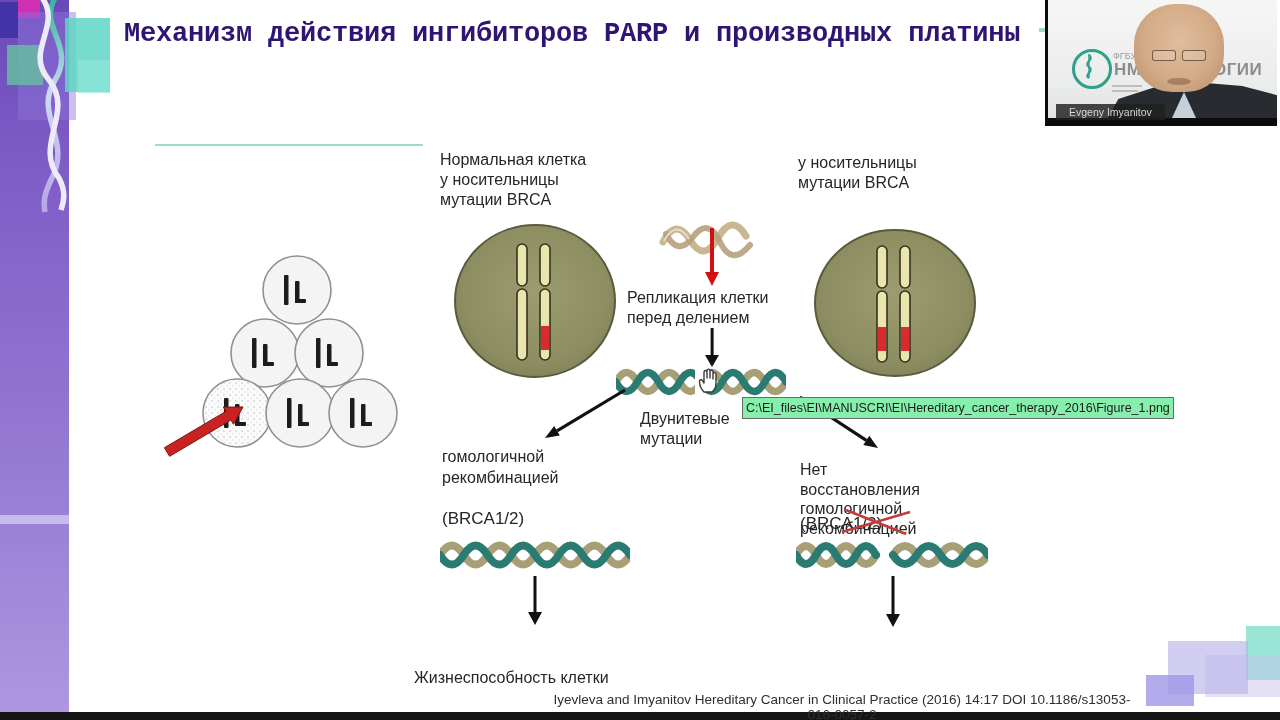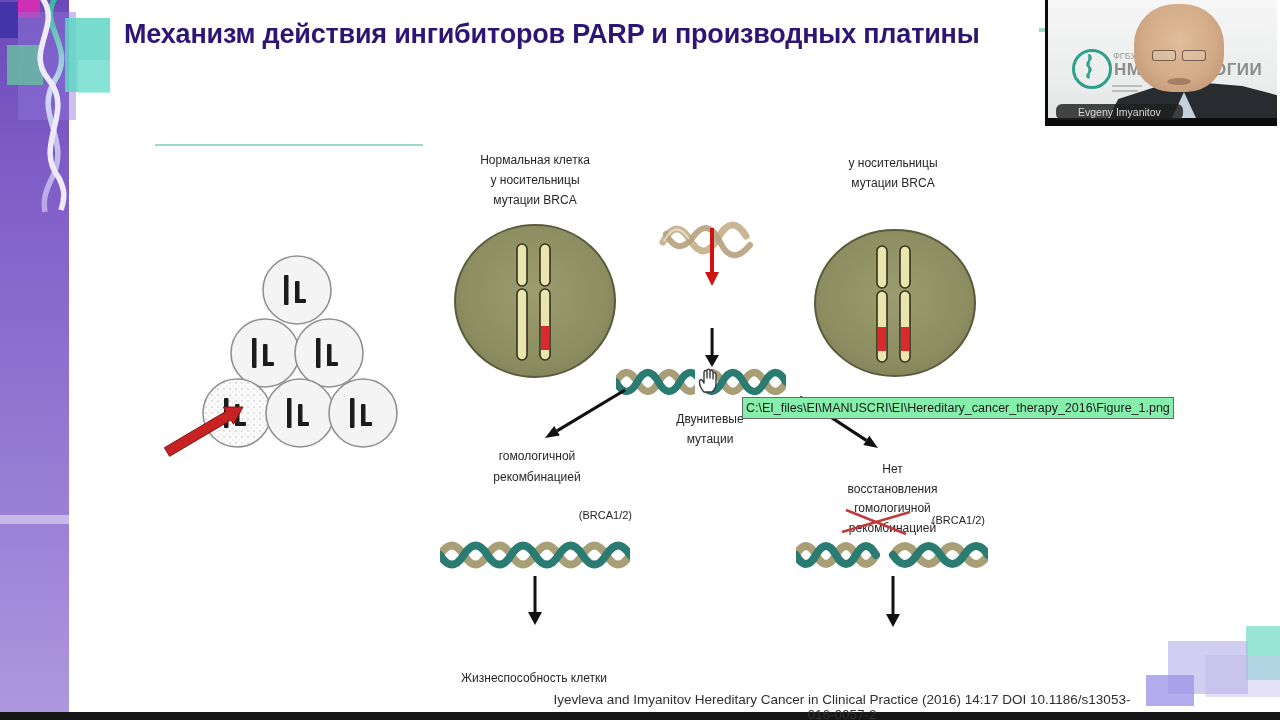--- a/index.html
+++ b/index.html
@@ -1,53 +1,53 @@
 <!DOCTYPE html>
 <html><head>
 <meta charset="utf-8">
 <style>
   html,body{margin:0;padding:0;background:#fff;}
   .stage{position:relative;width:1280px;height:720px;background:#ffffff;overflow:hidden;
          font-family:"Liberation Sans",sans-serif;}
   .abs{position:absolute;}
-  .lbl{position:absolute;text-align:center;color:#262626;font-size:12px;line-height:20px;}
+  .lbl{position:absolute;color:#262626;font-size:16px;line-height:20px;}
   .lbl div{white-space:nowrap;}
   
   .strip{left:0;top:0;width:69px;height:713px;
          background:linear-gradient(180deg,#6a49b9 0%,#7d5cc6 22%,#8a6ccd 45%,#9a80d6 72%,#ae97df 100%);}
   .sq{position:absolute;}
   
-  .title{left:124px;top:19px;width:930px;font-size:27px;font-weight:700;color:#2e1574;letter-spacing:-0.2px;}
+  .title{left:124px;top:19px;width:930px;font-size:27px;font-weight:700;color:#2e1574;letter-spacing:-0.2px;font-family:Liberation Mono, monospace;}
   .tealline{left:155px;top:144px;width:268px;height:2px;background:#9ed9cb;}
   .tealdash{left:1039px;top:28px;width:12px;height:4px;background:#9ed9cb;}
   
   .webcam{left:1045px;top:0;width:232px;height:126px;background:#0b0b0b;z-index:10;}
   .video{position:absolute;left:3px;top:0;width:229px;height:118px;overflow:hidden;
          background:linear-gradient(180deg,#f5f6f5 0%,#ebecec 70%,#e2e3e3 100%);}
   .logo-circle{position:absolute;left:24px;top:49px;width:34px;height:34px;border:3px solid #2ea08c;border-radius:50%;}
   .logo-org{position:absolute;left:65px;top:51px;font-size:9px;color:#9b9b9b;}
   .logo-big{position:absolute;top:60px;font-size:17px;font-weight:700;color:#8d8d8d;letter-spacing:0.5px;}
   .addr{position:absolute;height:2px;background:#bdbdbd;}
   .head{position:absolute;left:86px;top:4px;width:90px;height:88px;border-radius:46% 46% 42% 42%;
         background:radial-gradient(ellipse at 50% 42%,#e0bd9c 0%,#d3ab87 55%,#b98e6d 100%);}
   .glasses{position:absolute;left:18px;top:46px;width:54px;height:11px;display:flex;gap:6px;}
   .glasses span{flex:1;border:1.6px solid rgba(80,62,48,.75);border-radius:3px;background:rgba(255,255,255,.15);}
   .mouth{position:absolute;left:33px;top:74px;width:24px;height:7px;border-radius:50%;background:rgba(104,60,48,.4);}
   .suit{position:absolute;left:60px;top:80px;width:172px;height:38px;background:#282c31;
         clip-path:polygon(0% 100%,6% 50%,28% 18%,52% 6%,78% 16%,100% 42%,100% 100%);}
   .shirt{position:absolute;left:124px;top:92px;width:24px;height:26px;background:#c4d1dd;
          clip-path:polygon(50% 0,0 100%,100% 100%);}
-  .nametag{position:absolute;left:11px;top:104px;padding:1px 22px;background:rgba(30,30,30,.82);
-           color:#d6d6d6;font-size:10.5px;line-height:14px;border-radius:6px;}
+  .nametag{position:absolute;left:11px;top:104px;padding:1px 13px;background:rgba(30,30,30,.82);
+           color:#d6d6d6;font-size:10.5px;line-height:14px;}
   
   .tooltip{left:702px;top:397px;background:#86efac;border:1px solid #6a6a6a;color:#1a1a1a;
            font-size:12.5px;line-height:16px;padding:2px 3px;white-space:nowrap;z-index:8;margin-left:40px;}
   .citation{left:545px;top:692px;width:594px;text-align:center;font-size:13.5px;color:#2f2f2f;z-index:6;}
   .botbar{left:0;top:712px;width:1280px;height:8px;background:#161616;}
-  .brca{position:absolute;text-align:right;font-size:11px;color:#262626;}
+  .brca{position:absolute;text-align:left;font-size:17px;color:#262626;}
 </style>
 </head>
 <body>
 
 <div class="stage">
 
   <div class="abs strip"></div>
   <div class="sq" style="left:0;top:2px;width:18px;height:36px;background:#4433a8;"></div>
   <div class="sq" style="left:18px;top:0;width:22px;height:18px;background:#cf2fb3;"></div>
   <div class="sq" style="left:18px;top:12px;width:58px;height:108px;background:#8f76d9;opacity:.45;"></div>
@@ -148,20 +148,24 @@
 
   <svg class="abs" style="left:658px;top:212px;" width="105" height="55" viewBox="0 0 105 55">
     <path d="M5,30 Q18,5 32,28 T60,26 T88,24" fill="none" stroke="#c9b794" stroke-width="7" stroke-linecap="round"></path>
     <path d="M8,22 Q20,45 35,25 T62,30 T92,33" fill="none" stroke="#b5a17d" stroke-width="6" stroke-linecap="round" opacity=".9"></path>
     <path d="M6,29 Q18,7 31,27" fill="none" stroke="#e6dcc4" stroke-width="2"></path>
   </svg>
   <svg class="abs" style="left:704px;top:228px;" width="16" height="60" viewBox="0 0 16 60">
     <rect x="6" y="0" width="4" height="46" fill="#cf1212"></rect>
     <polygon points="1,44 15,44 8,58" fill="#cf1212"></polygon>
   </svg>
+  <div class="lbl" style="left:627px;top:288px;width:170px;">
+    <div>Репликация клетки</div>
+      <div>перед делением</div>
+  </div>
   <svg class="abs" style="left:702px;top:328px;" width="20" height="40" viewBox="0 0 20 40">
     <rect x="8.6" y="0" width="3" height="28" fill="#111"></rect>
       <polygon points="3,27 17,27 10,39" fill="#111"></polygon>
   </svg>
 
   <svg class="abs" style="left:616px;top:362px;" width="170" height="40" viewBox="0 0 170 40">
     <path d="M0,20 Q10.6,1 21.25,20 T42.5,20 T63.75,20 T85,20 T106.25,20 T127.5,20 T148.75,20 T170,20" fill="none" stroke="#a99f77" stroke-width="7.5" stroke-linecap="round"></path>
     <path d="M0,20 Q10.6,39 21.25,20 T42.5,20 T63.75,20 T85,20 T106.25,20 T127.5,20 T148.75,20 T170,20" fill="none" stroke="#2a7b71" stroke-width="7.5" stroke-linecap="round"></path>
     <rect x="79" y="0" width="10" height="40" fill="#ffffff"></rect>
   </svg>

